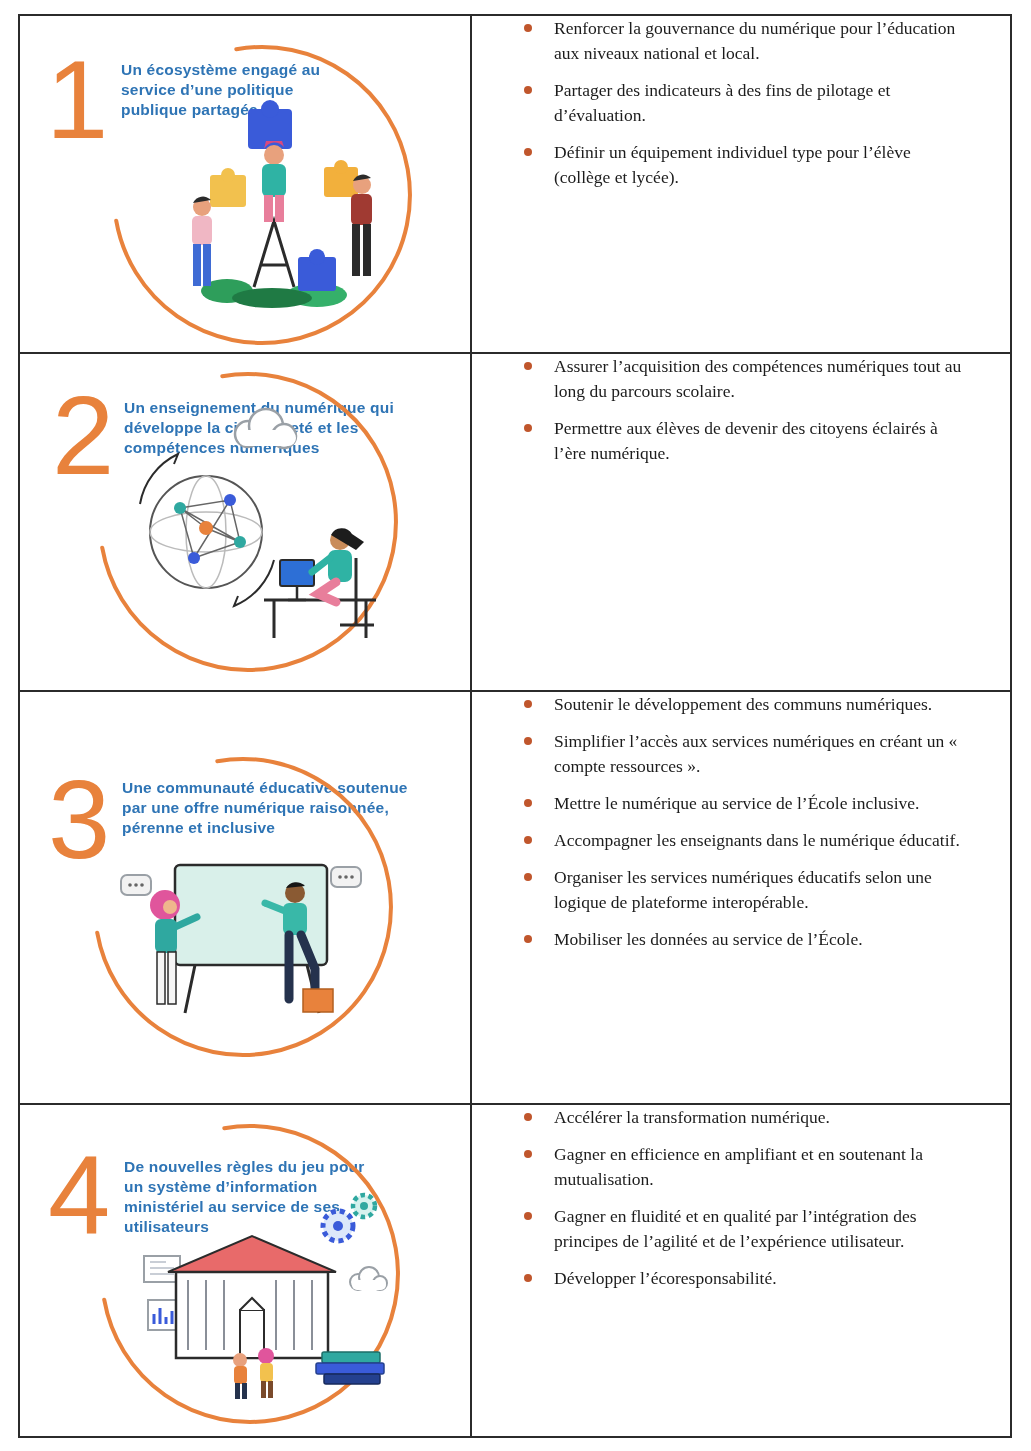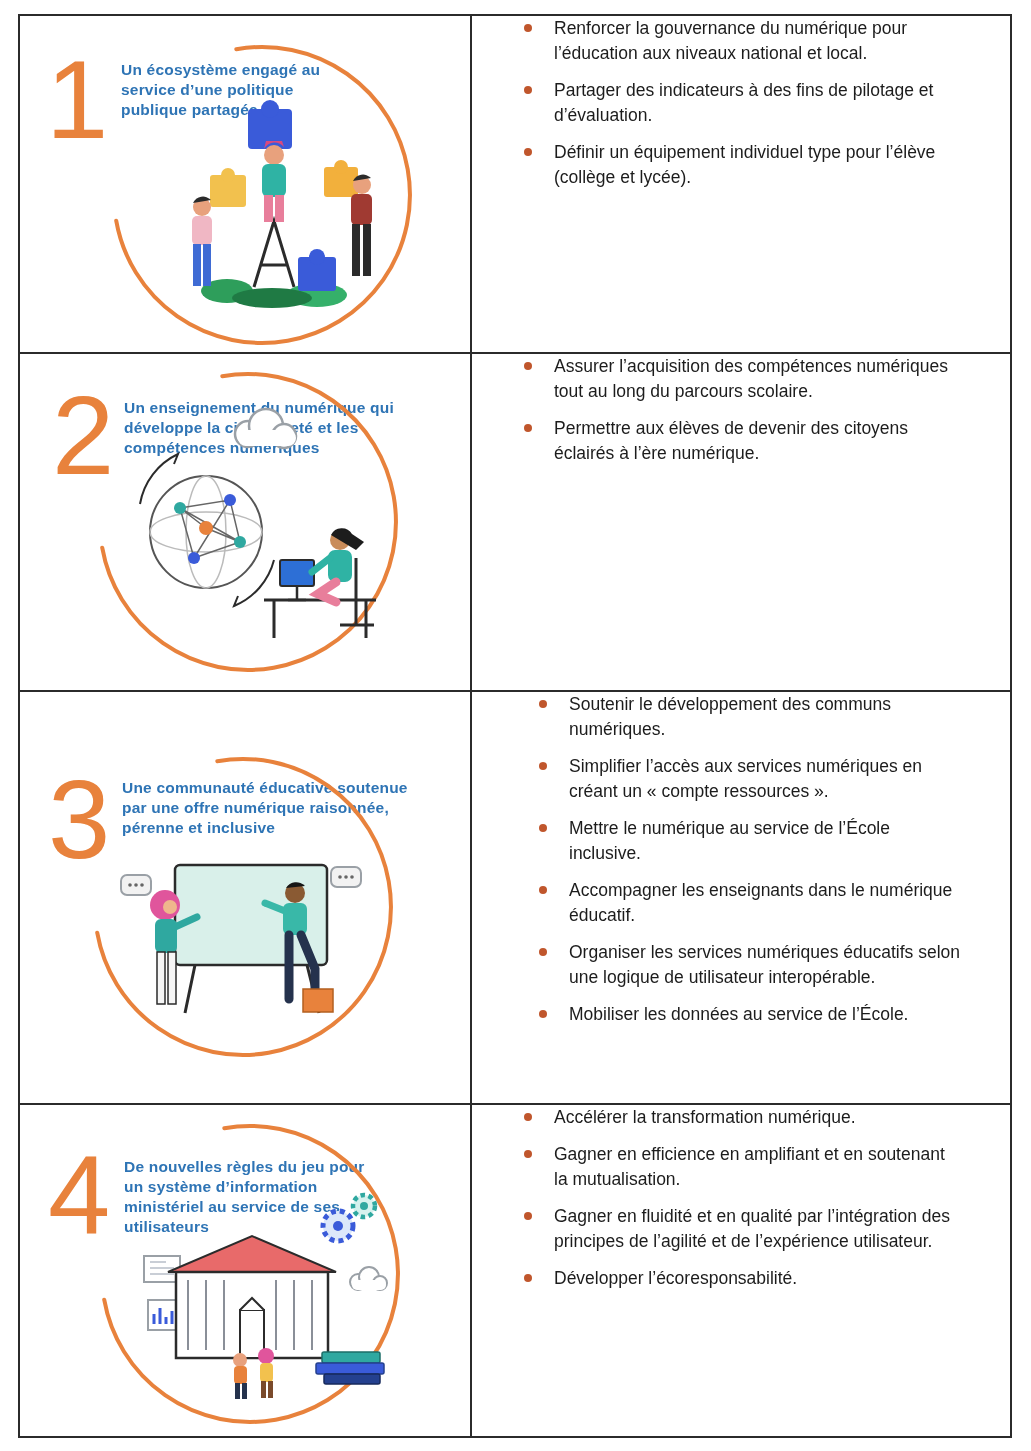--- a/index.html
+++ b/index.html
@@ -27,23 +27,23 @@
     position:absolute;margin:0;color:var(--title-blue,#2E74B5);
     font-size:15.5px;font-weight:bold;line-height:1.3;letter-spacing:.2px;
   }
   .t1{left:88px;top:44px;width:200px;margin-left:13px;}
   .t2{left:104px;top:44px;width:292px;}
   .t3{left:102px;top:86px;width:302px;}
   .t4{left:104px;top:52px;width:262px;}
   .illu{position:absolute;width:320px;height:320px;}
   .i1{left:82px;top:19px;} .i2{left:68px;top:8px;} .i3{left:63px;top:55px;} .i4{left:70px;top:9px;}
   .cell.right{padding:0 48px 10px 52px;display:flex;flex-direction:column;}
-  .r1{padding-top:80px;} .r2{padding-top:112px;} .r3{padding-top:6px;margin-left:15px;} .r4{padding-top:56px;}
+  .r1{padding-top:80px;} .r2{padding-top:112px;} .r3{padding-top:6px;} .r4{padding-top:56px;}
   .bullets{list-style:none;margin:0;padding:0;display:flex;flex-direction:column;gap:12px;}
-  .bullets li{display:flex;gap:22px;font-size:17.5px;line-height:25px;}
+  .bullets li{display:flex;gap:22px;font-size:17.5px;line-height:25px;font-family:Liberation Serif, serif;}
   .dot{
     flex:0 0 8px;width:8px;height:8px;border-radius:50%;margin-top:8px;
     background:var(--bullet-orange,#C0562C);
   }
   .arc{stroke:#E8823C;stroke-width:4;fill:none;stroke-linecap:round;}
 </style>
 </head>
 <body>
 
 <div class="page">
@@ -200,21 +200,21 @@
           <li>
               <span class="dot"></span>
               <span>Mettre le numérique au service de l’École inclusive.</span>
             </li>
           <li>
               <span class="dot"></span>
               <span>Accompagner les enseignants dans le numérique éducatif.</span>
             </li>
           <li>
               <span class="dot"></span>
-              <span>Organiser les services numériques éducatifs selon une logique de utilisateur interopérable.</span>
+              <span>Organiser les services numériques éducatifs selon une logique de plateforme interopérable.</span>
             </li>
           <li>
               <span class="dot"></span>
               <span>Mobiliser les données au service de l’École.</span>
             </li>
         </ul>
       </div>
     </section>
 
     <section class="row">

